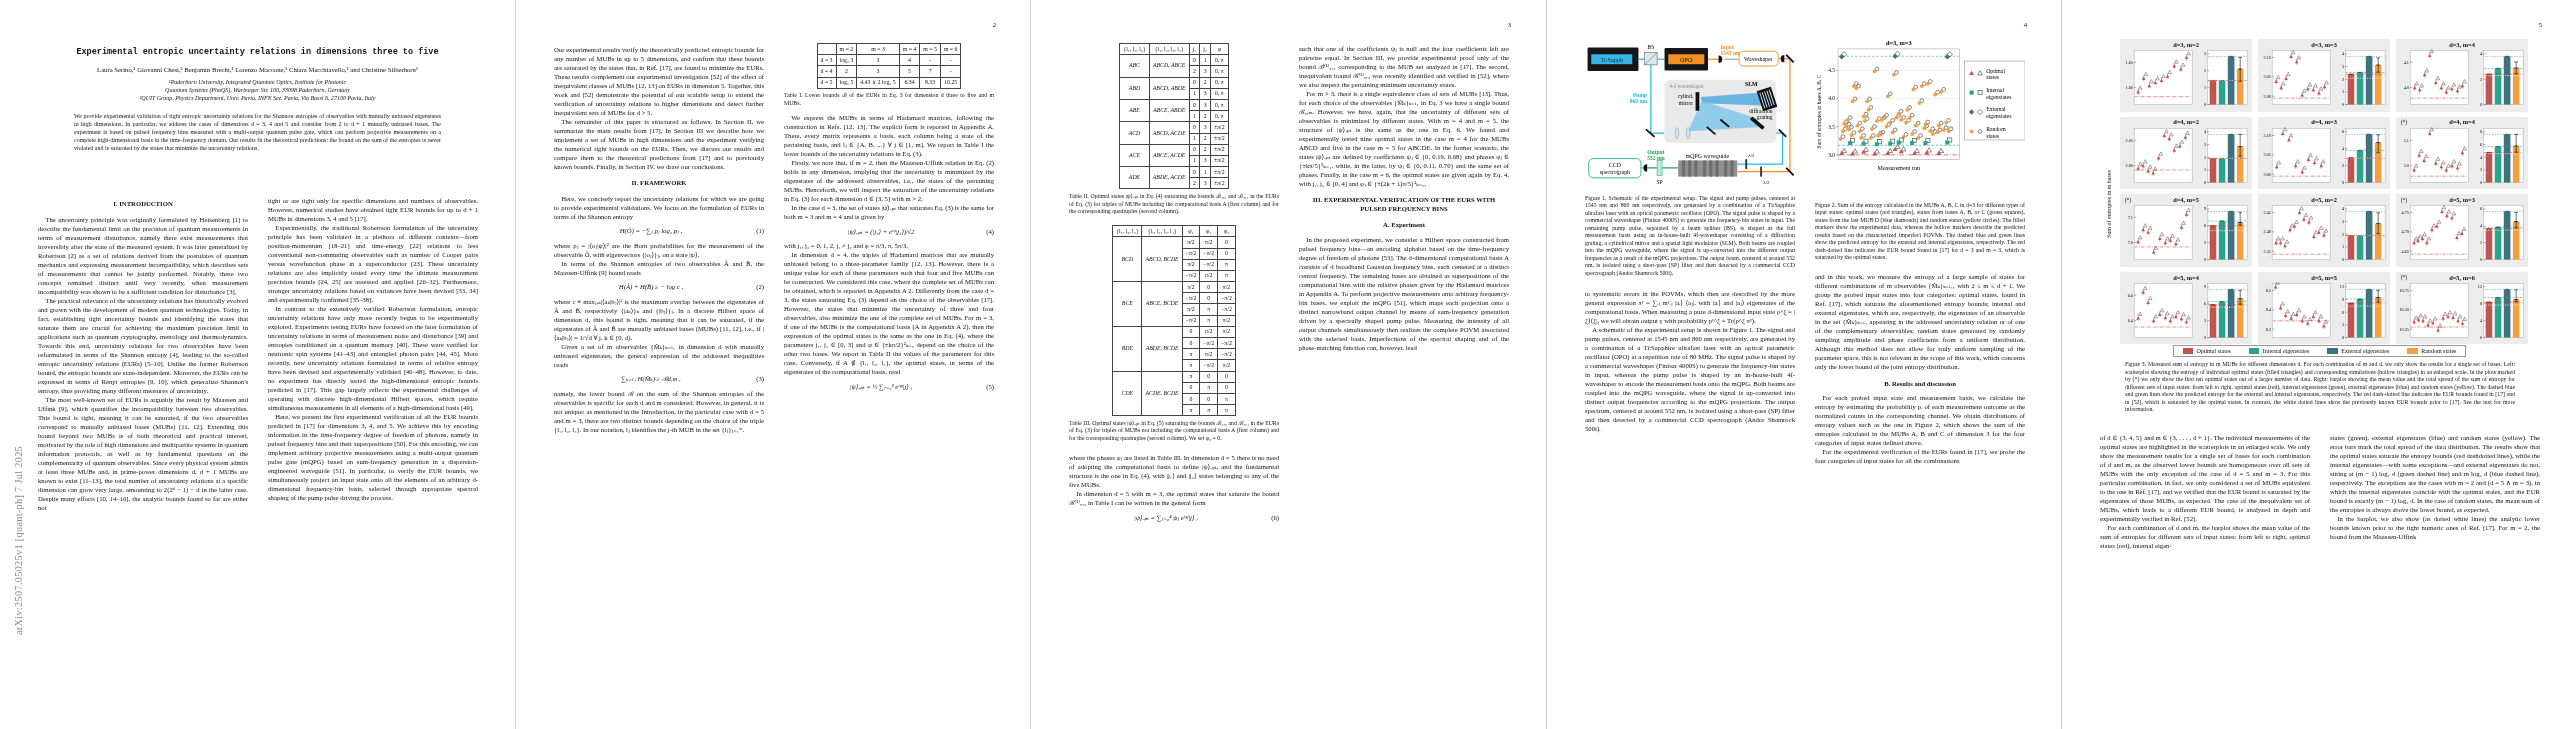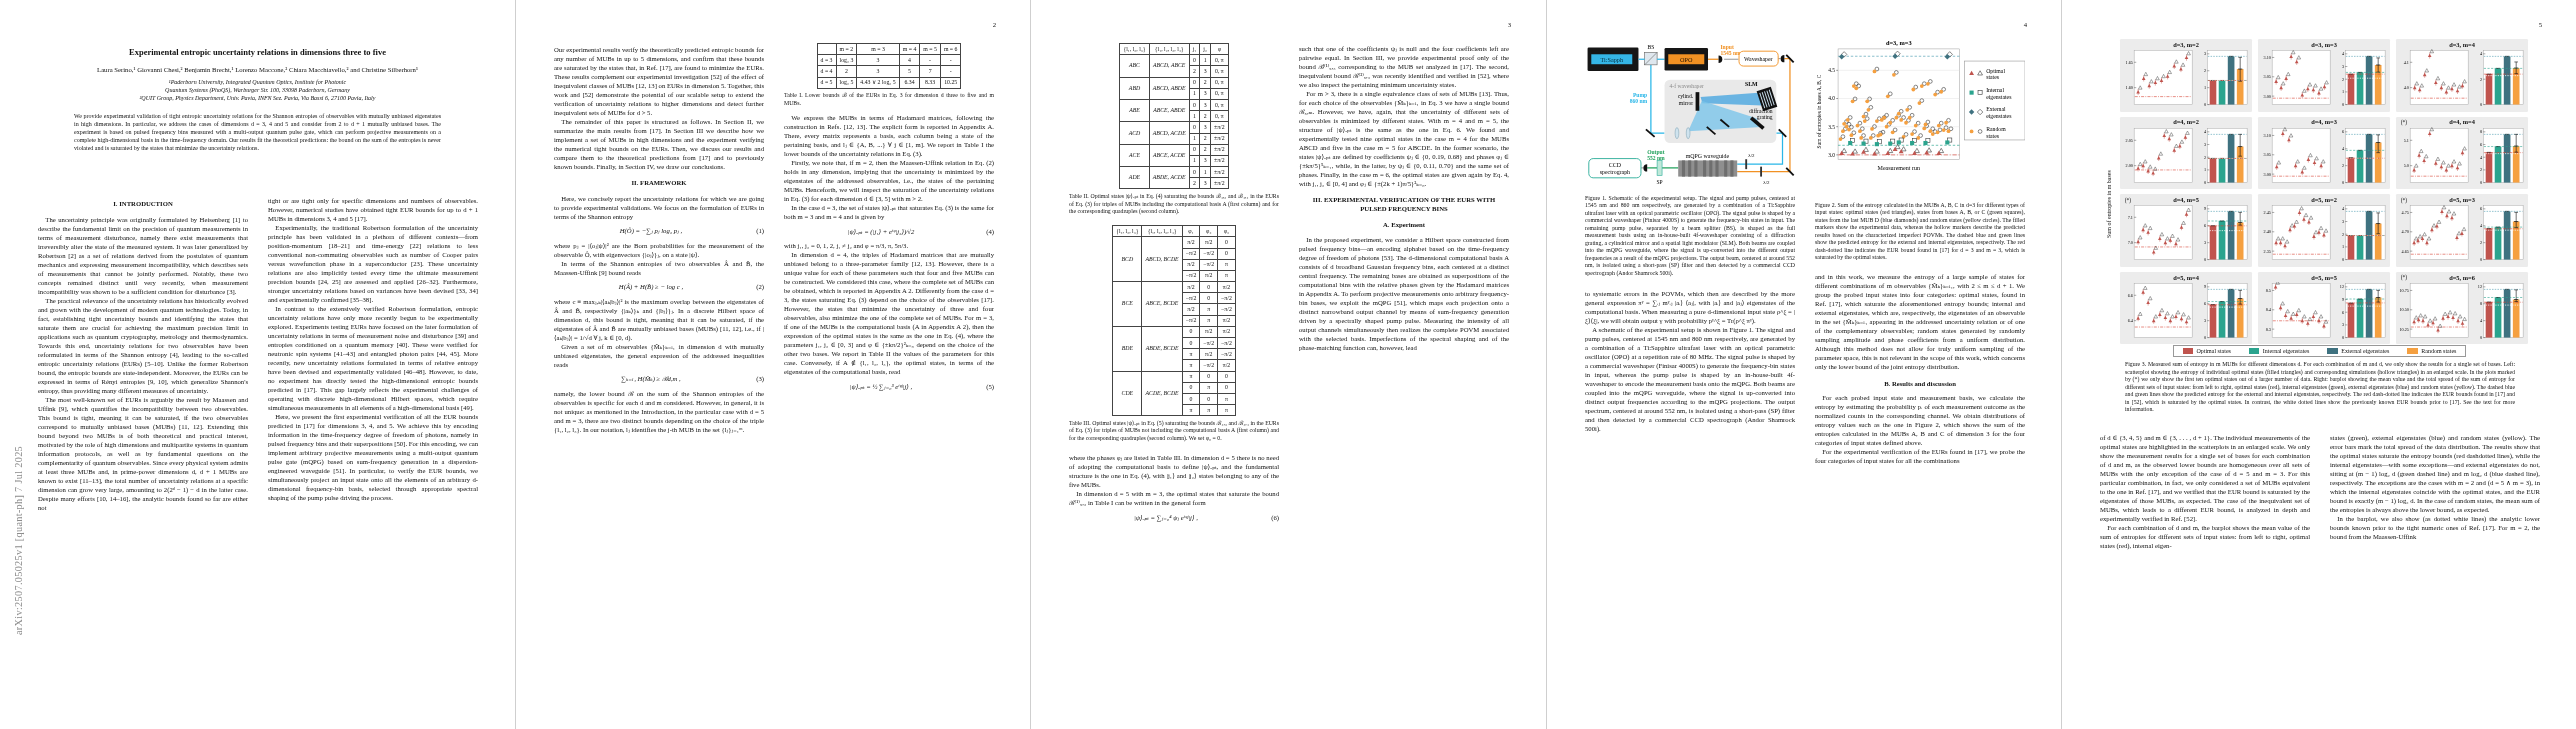--- a/index.html
+++ b/index.html
@@ -1,21 +1,21 @@
 <!DOCTYPE html>
 <html style="font-size:9.7px"><head>
 <meta charset="utf-8">
 <style>
   html,body{margin:0;padding:0;background:#ffffff;}
   body{width:2576px;height:729px;position:relative;font-family:"Liberation Serif","DejaVu Serif",serif;color:#111;}
   .page{position:absolute;top:0;width:515px;height:729px;background:#fff;overflow:hidden;}
   .pb{border-left:0.6px solid #cfcfcf;}
   .pageno{position:absolute;top:20.7px;right:35px;font-size:6.7px;}
   .arxiv{position:absolute;left:9.7px;top:210px;height:425px;width:16px;writing-mode:vertical-rl;transform:rotate(180deg);font-size:10.3px;color:#8b8b8b;letter-spacing:0.3px;display:flex;align-items:center;white-space:nowrap;}
-  .t-title{position:absolute;left:63px;width:389px;top:47px;text-align:center;font-weight:bold;font-size:8.5px;}
+  .t-title{position:absolute;left:63px;width:389px;top:47px;text-align:center;font-weight:bold;font-size:8.5px;font-family:Liberation Mono, monospace;}
   .t-authors{position:absolute;left:39px;width:437px;top:66px;text-align:center;font-size:6.7px;}
   .t-affil{position:absolute;left:39px;width:437px;text-align:center;font-style:italic;font-size:6px;line-height:8px;}
   .abstract{position:absolute;left:74px;width:367px;top:112px;font-size:6px;line-height:8px;text-align:justify;}
   .col{position:absolute;width:210px;font-size:6.7px;line-height:9px;text-align:justify;}
   .par{text-indent:7.3px;}
   .par.noind{text-indent:0;}
   .shead{text-align:center;font-weight:bold;margin:8px 7.3px 6px;line-height:8.5px;}
   .sshead{text-align:center;font-weight:bold;margin:7.3px 0 5.5px;}
   .eq{display:flex;align-items:center;margin:5.5px 0;font-style:italic;}
   .eq .f{flex:1;text-align:center;}

